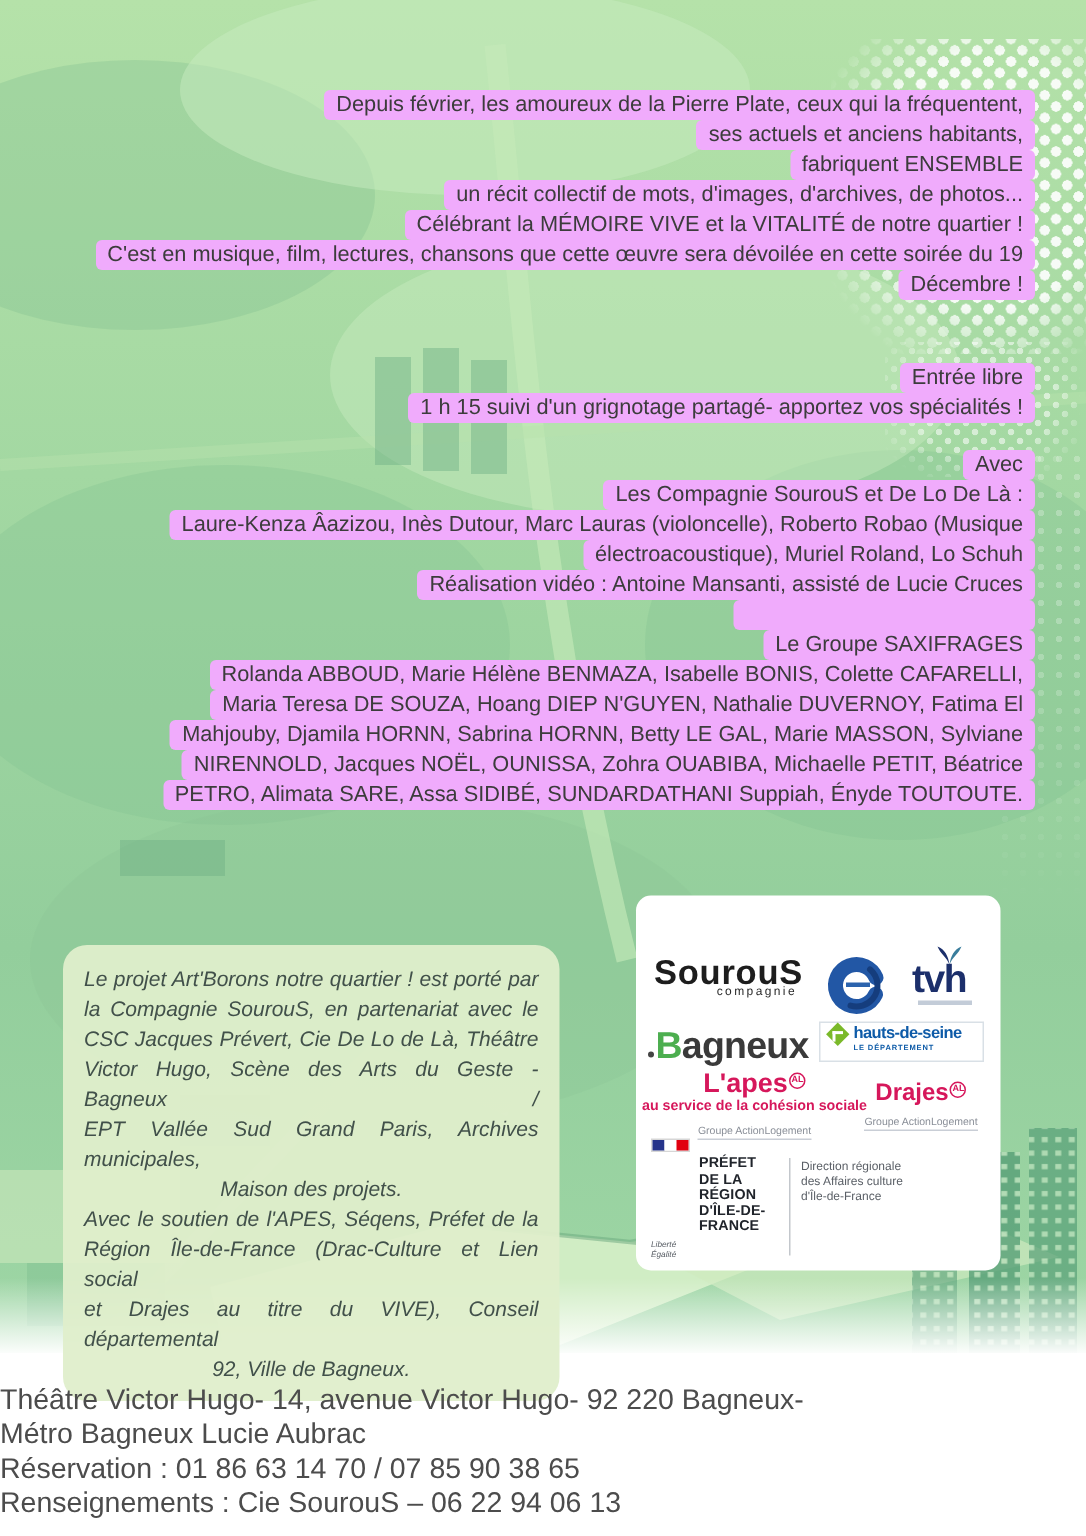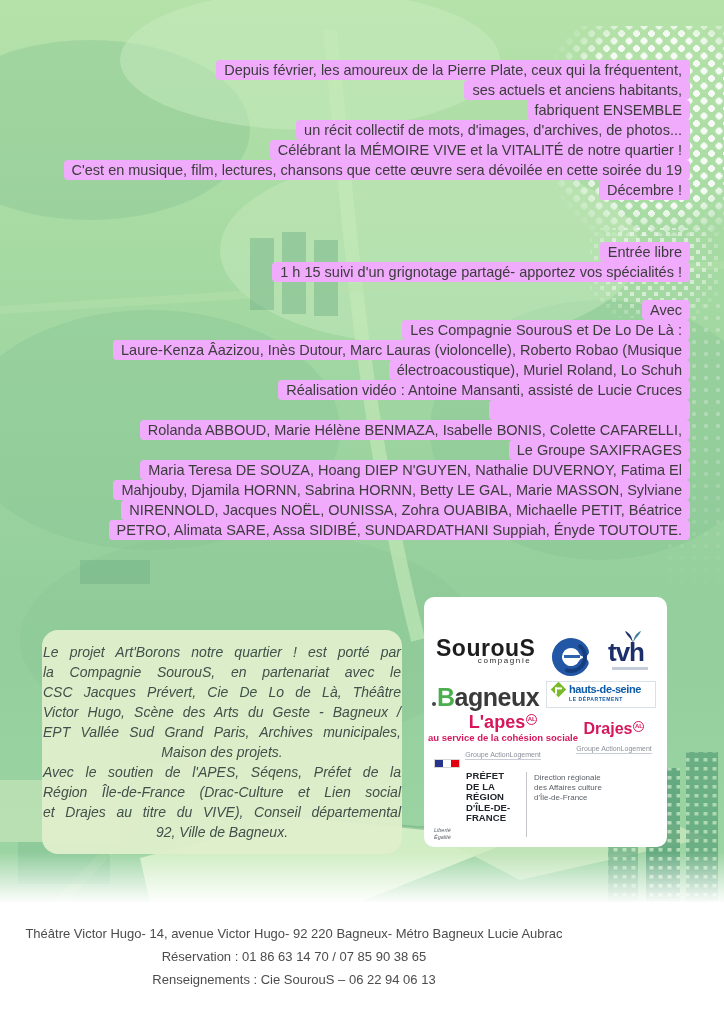--- a/index.html
+++ b/index.html
@@ -32,22 +32,22 @@
   
   .yblock{position:absolute;right:34px;text-align:right;}
   .yblock .line{height:20px;white-space:nowrap;}
   .hl{display:inline-block;background:#f0abfc;color:#3c3c3c;font-size:14.5px;
       line-height:15px;padding:2.5px 8px;border-radius:4px;vertical-align:top;}
   .hl b{font-weight:400;}
   .block-intro{top:60px;}
   .block-entree{top:242px;}
   .block-credits{top:300px;}
   
-  .project-note{position:absolute;left:42px;top:630px;width:360px;box-sizing:border-box;
-      background:rgba(223,238,203,0.95);border-radius:16px;padding:12px 1px;
+  .project-note{position:absolute;left:42px;top:630px;width:331px;box-sizing:border-box;
+      background:rgba(223,238,203,0.95);border-radius:16px;padding:12px 14px;
       font-style:italic;color:#41504a;font-size:14px;}
   .project-note .line{line-height:20px;text-align:center;}
   .project-note .line.jl{text-align:justify;text-align-last:justify;}
   
   .logo-panel{position:absolute;left:424px;top:597px;width:243px;height:250px;
       background:#ffffff;border-radius:10px;}
   .logo-panel *{box-sizing:border-box;}
   .lp-abs{position:absolute;}
   .sourous{left:12px;top:40px;color:#1d1d1d;}
   .sourous .s-title{font-size:23px;font-weight:700;letter-spacing:.5px;line-height:22px;}
@@ -81,22 +81,22 @@
   .prefet{left:10px;top:162px;display:flex;}
   .prefet-left{width:92px;}
   .flag{display:flex;width:26px;height:9px;border:1px solid #d6d6d6;margin-bottom:3px;}
   .flag i{flex:1;display:block;}
   .flag .f-b{background:#26348b;} .flag .f-w{background:#ffffff;} .flag .f-r{background:#e1000f;}
   .prefet-name{font-size:9.5px;font-weight:700;color:#20242b;line-height:10.5px;letter-spacing:.1px;margin-left:32px;}
   .prefet-motto{font-size:5.5px;font-style:italic;color:#5a5f66;line-height:7px;margin-top:3px;}
   .prefet-div{width:1px;background:#c3c7cc;margin:13px 7px 4px 0;}
   .prefet-right{font-size:8px;color:#5a5f66;line-height:10px;padding-top:14px;}
   
-  .footer{position:absolute;left:0;top:922px;width:588px;text-align:center;
-      color:#4c4c4c;font-size:13px;}
+  .footer{position:absolute;left:0;top:922px;width:588px;text-align:left;
+      color:#4c4c4c;font-size:19px;}
   .footer .line{line-height:23px;}
 </style>
 </head>
 <body>
 
 <div class="page">
 
   <div class="photo">
     <svg viewBox="0 0 724 902" preserveAspectRatio="none">
       <defs>
@@ -159,22 +159,22 @@
       <div class="line"><span class="hl"><span>1 h 15 suivi d'un grignotage partagé- apportez vos spécialités !</span></span></div>
     </section>
 
   <section class="yblock block-credits">
       <div class="line"><span class="hl"><span>Avec</span></span></div>
       <div class="line"><span class="hl"><span>Les </span><b>Compagnie SourouS</b><span> et </span><b>De Lo De Là</b><span> :</span></span></div>
       <div class="line"><span class="hl"><span>Laure-Kenza Âazizou, Inès Dutour, Marc Lauras (violoncelle), Roberto Robao (Musique</span></span></div>
       <div class="line"><span class="hl"><span>électroacoustique), Muriel Roland, Lo Schuh</span></span></div>
       <div class="line"><span class="hl"><span>Réalisation vidéo : Antoine Mansanti, assisté de Lucie Cruces</span></span></div>
       <div class="line"><span class="hl" style="width: 185px;">&nbsp;</span></div>
+      <div class="line"><span class="hl"><span>Le Groupe </span><b>SAXIFRAGES</b></span></div>
       <div class="line"><span class="hl"><span>Rolanda ABBOUD, Marie Hélène BENMAZA, Isabelle BONIS, Colette CAFARELLI,</span></span></div>
-      <div class="line"><span class="hl"><span>Le Groupe </span><b>SAXIFRAGES</b></span></div>
       <div class="line"><span class="hl"><span>Maria Teresa DE SOUZA, Hoang DIEP N'GUYEN, Nathalie DUVERNOY, Fatima El</span></span></div>
       <div class="line"><span class="hl"><span>Mahjouby, Djamila HORNN, Sabrina HORNN, Betty LE GAL, Marie MASSON, Sylviane</span></span></div>
       <div class="line"><span class="hl"><span>NIRENNOLD, Jacques NOËL, OUNISSA, Zohra OUABIBA, Michaelle PETIT, Béatrice</span></span></div>
       <div class="line"><span class="hl"><span>PETRO, Alimata SARE, Assa SIDIBÉ, SUNDARDATHANI Suppiah, Ényde TOUTOUTE.</span></span></div>
     </section>
 
   <section class="project-note">
       <div class="line jl">Le projet Art'Borons notre quartier ! est porté par</div>
       <div class="line jl">la Compagnie SourouS, en partenariat avec le</div>
       <div class="line jl">CSC Jacques Prévert, Cie De Lo de Là, Théâtre</div>

